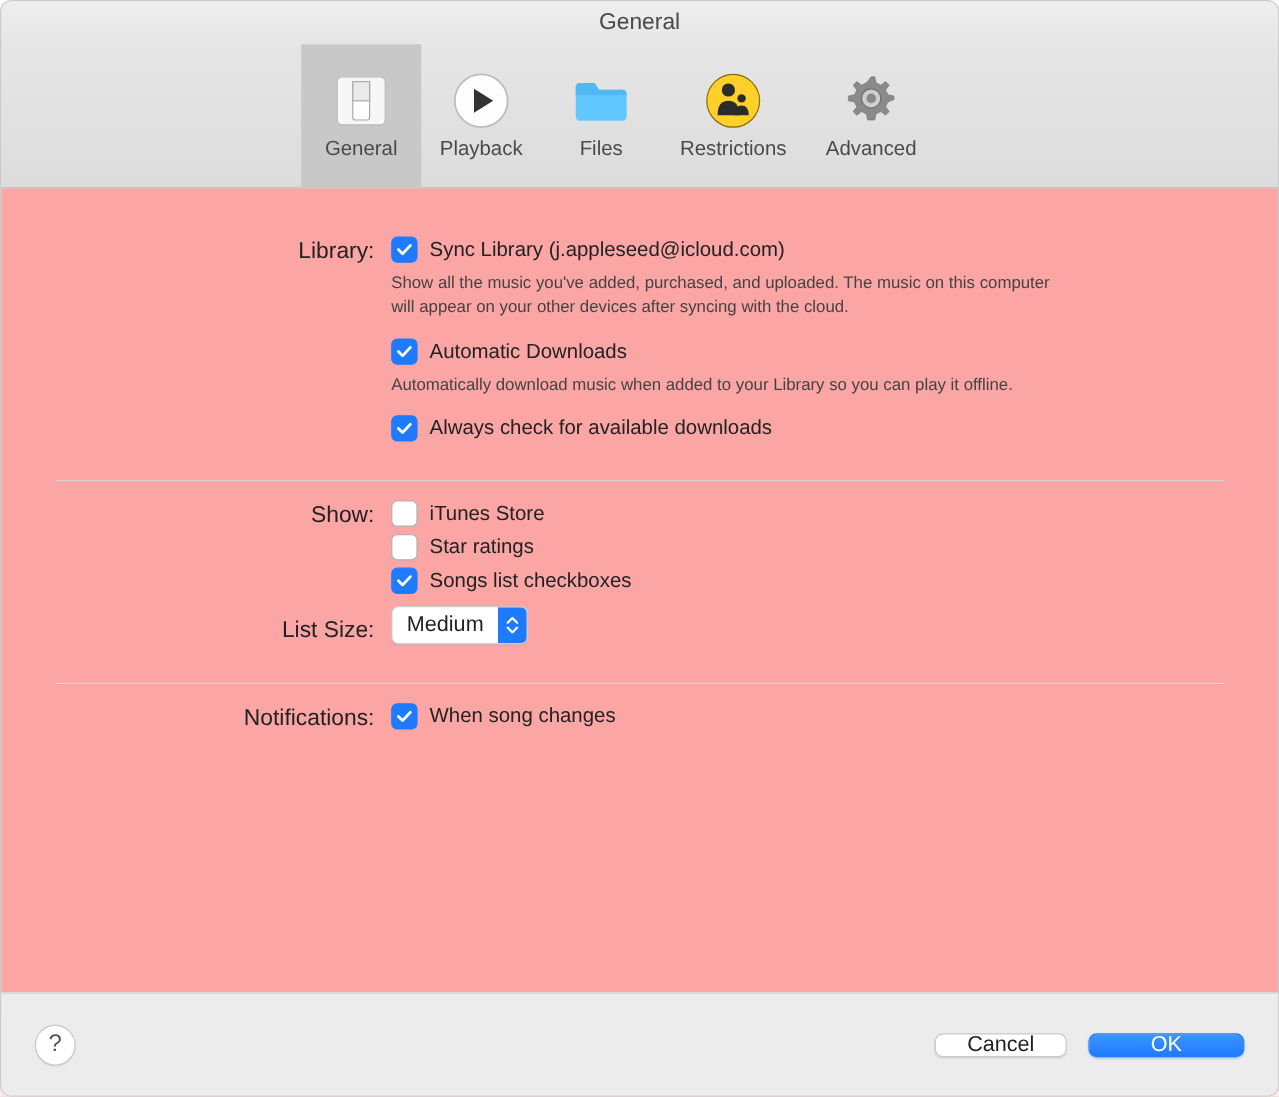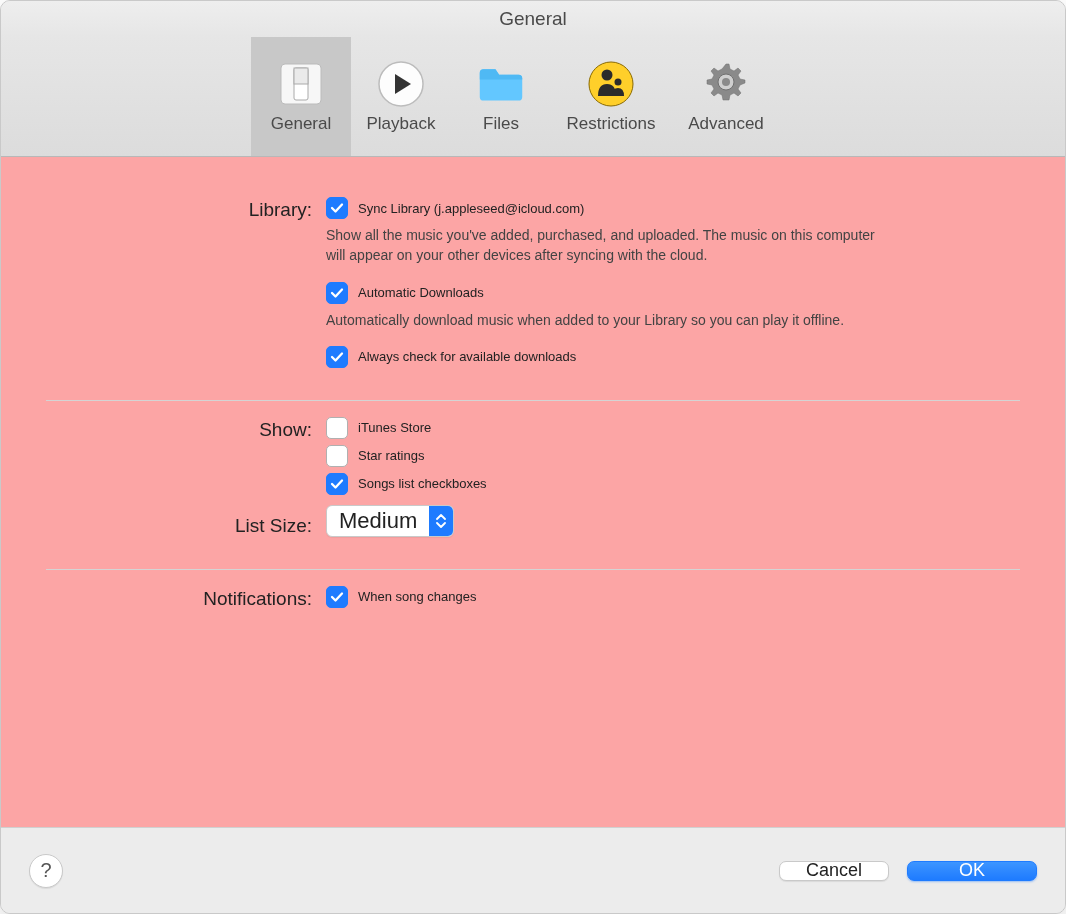--- a/index.html
+++ b/index.html
@@ -93,21 +93,21 @@
     padding-top: 2px;
   }
   .field-col {
     flex: 1;
     max-width: 610px;
   }
   .check-row {
     display: flex;
     align-items: center;
     gap: 10px;
-    font-size: 13px;
+    font-size: 17px;
     margin-bottom: 6px;
   }
   .checkbox {
     width: 22px;
     height: 22px;
     border-radius: 5px;
     border: 1px solid #b0b0b0;
     background: #fff;
     display: flex;
     align-items: center;
@@ -135,21 +135,21 @@
     background: #fff;
     border: 1px solid #c9c9c9;
     border-radius: 6px;
     height: 32px;
     box-shadow: 0 1px 1px rgba(0,0,0,0.05);
     overflow: hidden;
     cursor: default;
   }
   .select-value {
     padding: 0 12px;
-    font-size: 22px;
+    font-size: 18px;
   }
   .select-stepper {
     width: 24px;
     height: 100%;
     background: #1e7bff;
     display: flex;
     flex-direction: column;
     align-items: center;
     justify-content: center;
     gap: 2px;

